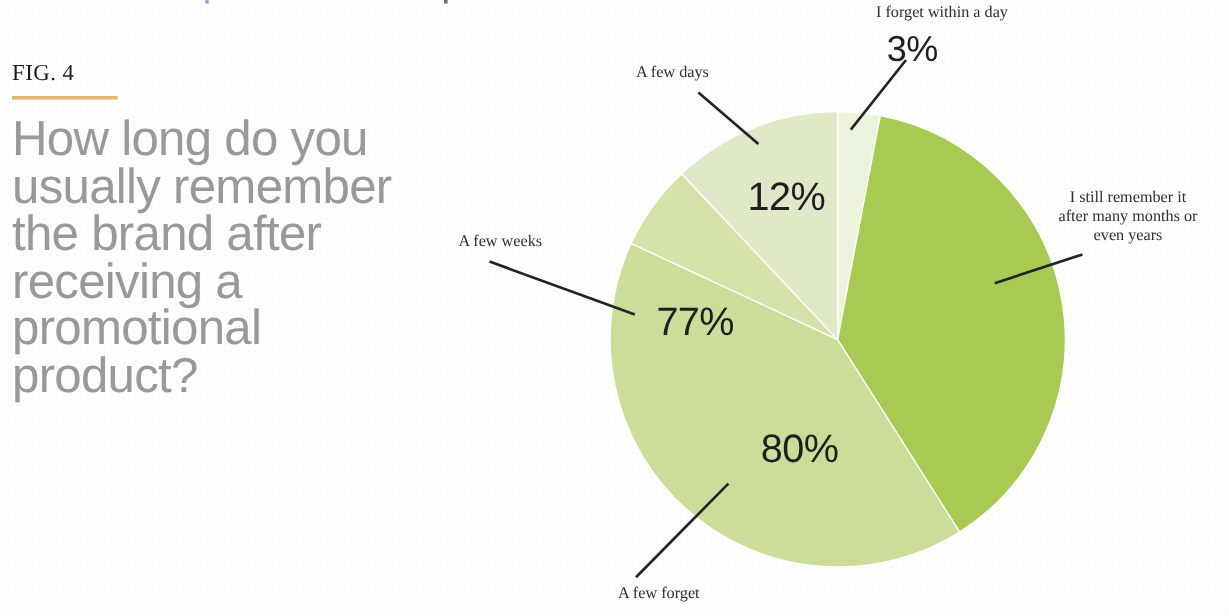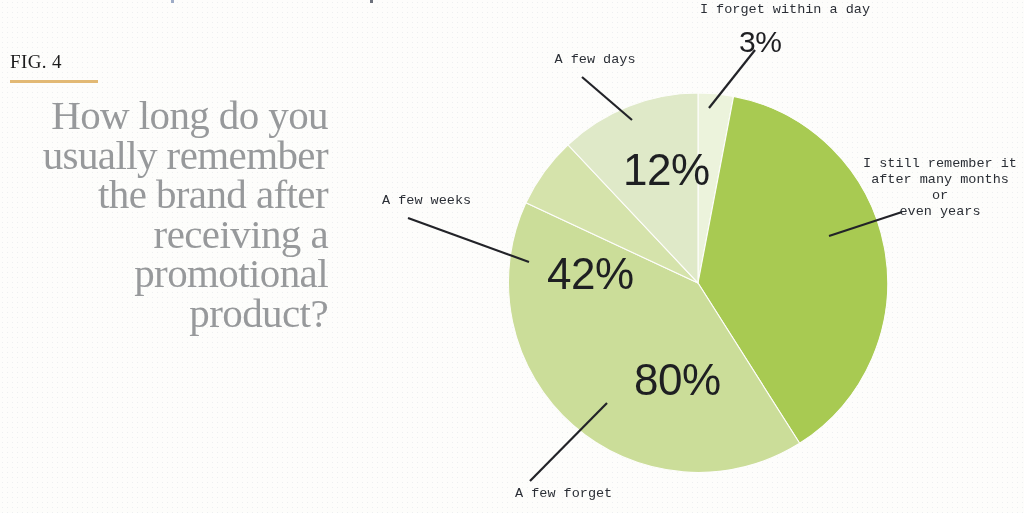--- a/index.html
+++ b/index.html
@@ -24,50 +24,49 @@
   
   #title-block{position:absolute;left:10px;top:52px;width:330px;z-index:3;}
   #fig-label{
     font-family:"Liberation Serif", serif;
     font-weight:normal;font-size:19px;letter-spacing:.4px;color:#1c1c1c;
     line-height:1;
   }
   #fig-rule{margin-top:9px;width:88px;height:3px;background:#e2b974;}
   #fig-question{
     margin-top:13px;
-    font-family:Liberation Serif, serif;
+    font-family:Liberation Sans, sans-serif;
     font-weight:400;
     font-size:41px;
     line-height:.965;
     letter-spacing:-0.6px;
     color:#97999b;
     max-width:318px;
-    text-align:right;
   }
 
   
   #chart-area{position:absolute;left:340px;top:0;width:684px;height:513px;z-index:3;}
   #pie-svg{position:absolute;left:0;top:0;}
   .slice{stroke:#fdfdfb;stroke-width:1.1;}
   .leader{stroke:#222328;stroke-width:2.2;fill:none;stroke-linecap:butt;}
 
   .pct{
     position:absolute;
     font-family:"Liberation Sans", sans-serif;
     font-weight:400;
     color:#1e1f22;
     letter-spacing:-0.5px;
     white-space:nowrap;
   }
-  .pct.big{font-size:44px;}
+  .pct.big{font-size:33px;}
   .pct.small{font-size:30px;}
 
   .cat-label{
     position:absolute;
-    font-family:Liberation Mono, monospace;
+    font-family:Liberation Serif, serif;
     font-size:13.5px;
     color:#2b2f36;
     line-height:1.18;
     white-space:pre-line;
   }
   .cat-label.center{text-align:center;}
   .cat-label.left{text-align:left;}
 </style>
 </head>
 <body>
@@ -100,29 +99,29 @@
     <path class="slice" fill="#dfe9c8" d="M 358 283 L 228.00 144.76 A 190 190 0 0 1 358 93 Z"></path>
 
     <line class="leader" x1="415" y1="50" x2="369" y2="108"></line>
     <line class="leader" x1="562" y1="212" x2="489" y2="236"></line>
     <line class="leader" x1="190" y1="481" x2="267" y2="403"></line>
     <line class="leader" x1="68" y1="218" x2="189" y2="262"></line>
     <line class="leader" x1="242" y1="77" x2="292" y2="120"></line>
   </svg>
 
   <div class="pct big" style="left:294px; top:355px;">80%</div>
-  <div class="pct big" style="left:207px; top:249px;">42%</div>
+  <div class="pct big" style="left:207px; top:249px;">77%</div>
   <div class="pct big" style="left:283px; top:145px;">12%</div>
   <div class="pct small" style="left:399px; top:25px;">3%</div>
 
   <div class="cat-label center" style="left:345px; top:2px; width:200px;">I forget within a day</div>
 
   <div class="cat-label center" style="left:520px; top:120px; width:160px;margin-top:36px;">I still remember it
 after many months or
 even years</div>
 
   <div class="cat-label left" style="left:175px; top:486px; width:180px;">A few forget</div>
 
   <div class="cat-label left" style="left:42px; top:193px; width:130px;">A few weeks</div>
 
-  <div class="cat-label left" style="left:190px; top:52px; width:130px;text-align:center;">A few days</div>
+  <div class="cat-label left" style="left:190px; top:52px; width:130px;">A few days</div>
 
 </div>
 
 </body></html>

